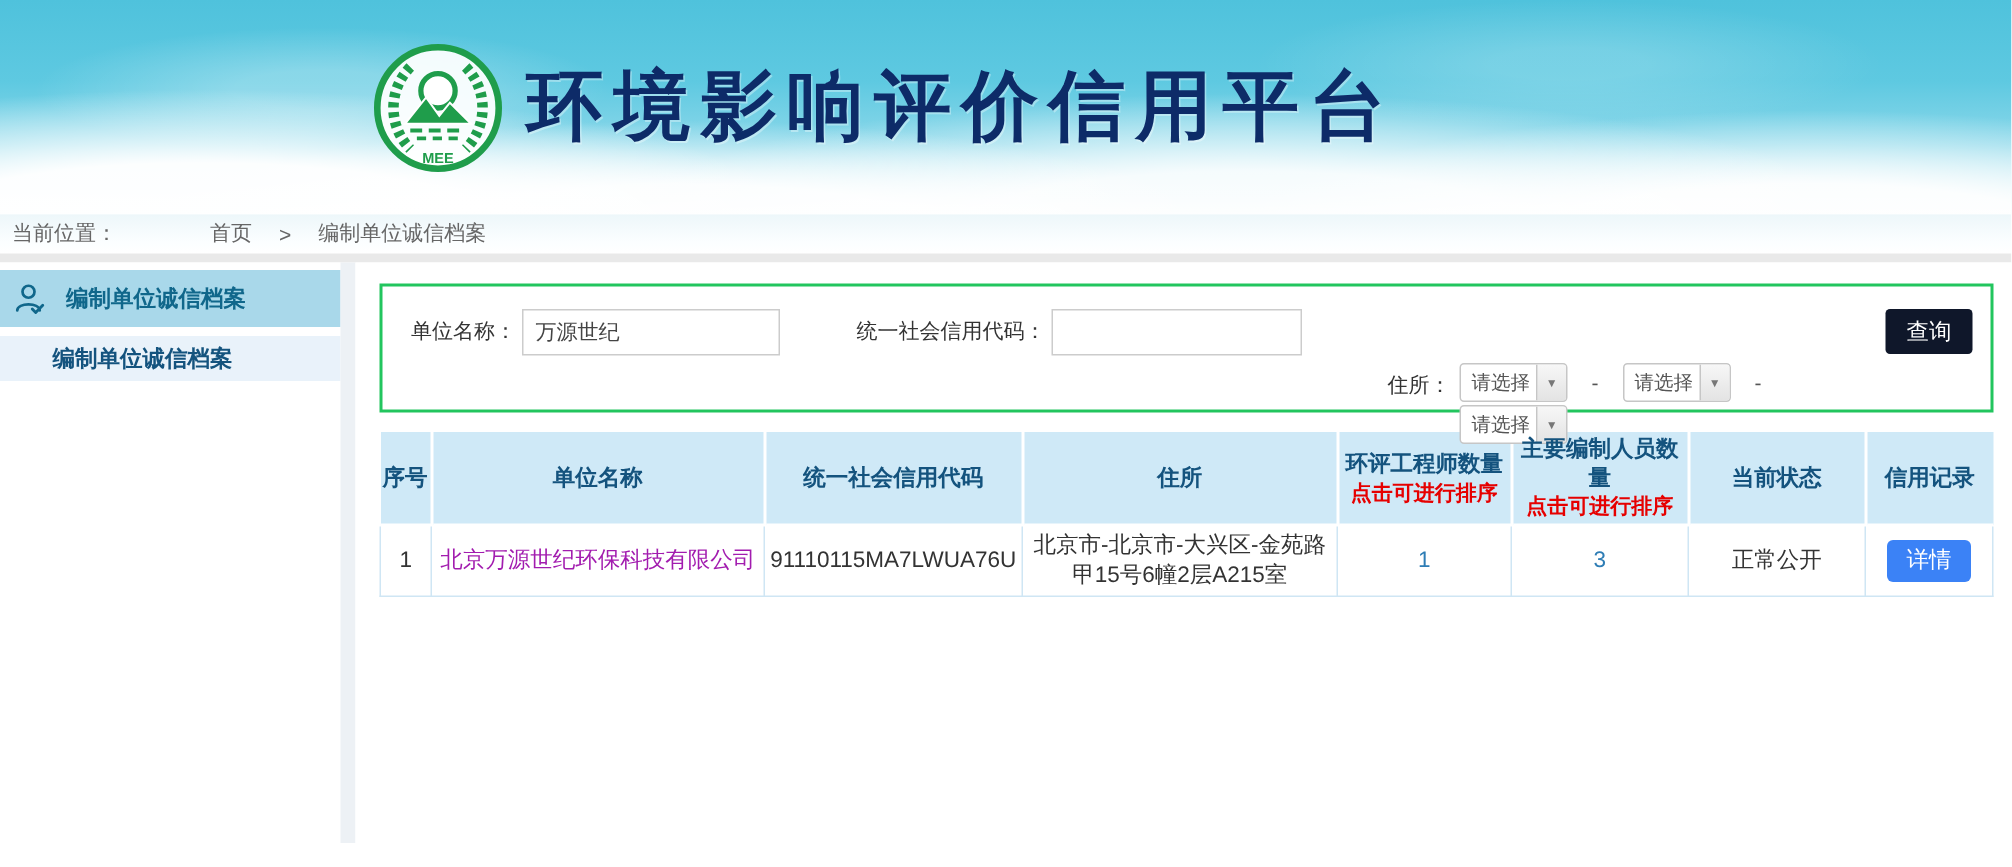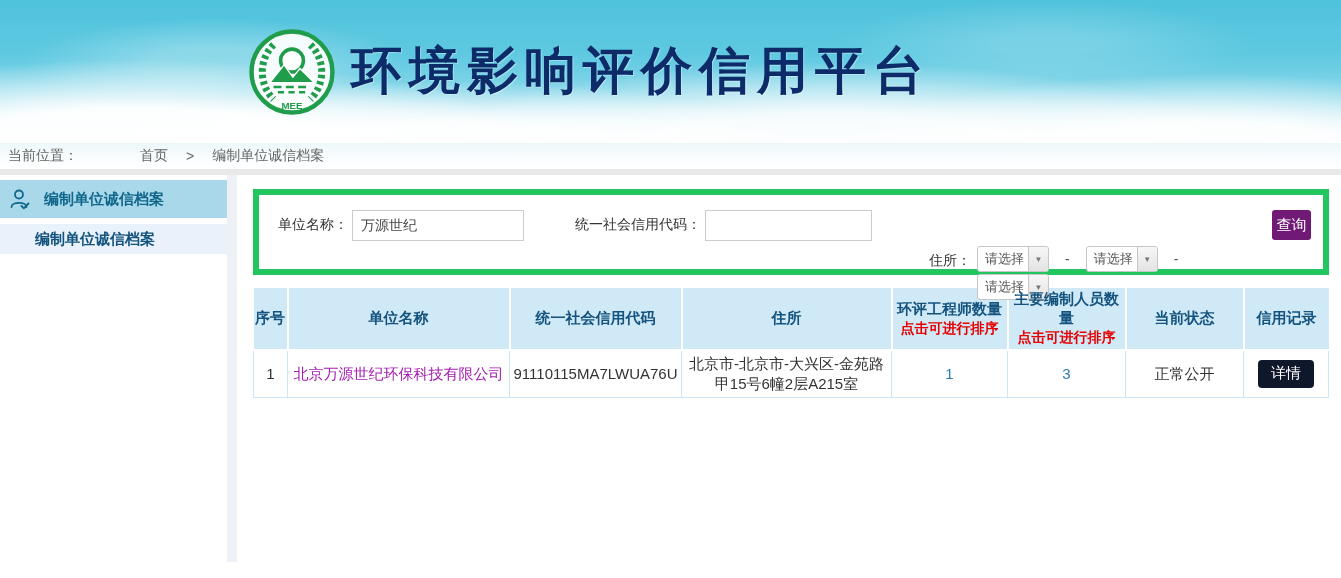--- a/index.html
+++ b/index.html
@@ -45,21 +45,21 @@
   .side-item1 .lbl { font-size:15px; font-weight:bold; color:#10678b; }
   .side-item2 {
     height:30px; margin-top:6px; background:#e9f2fa; display:flex; align-items:center;
     padding-left:35px; cursor:pointer;
   }
   .side-item2 .lbl { font-size:15px; font-weight:bold; color:#14537e; }
   .user-icon { width:24px; height:24px; }
 
   
   .search-box {
-    border:6px solid #22c55e; background:#fff; height:86px; padding:15px 12px 0 19px;
+    border:2px solid #22c55e; background:#fff; height:86px; padding:15px 12px 0 19px;
     display:flex; align-items:flex-start;
   }
   .f-label { font-size:14px; color:#333; line-height:28px; white-space:nowrap; }
   .f-input {
     height:31px; border:1px solid #ccc; font-size:14px; color:#444; padding:0 8px;
     outline:none; font-family:"Liberation Sans", sans-serif;
   }
   .inp-name { width:172px; margin-left:4px; }
   .inp-code { width:167px; margin-left:4px; }
   .sp1 { width:51px; } .sp2 { width:57px; }
@@ -71,21 +71,21 @@
     width:72px; height:26px; border:1px solid #c6c6c6; border-radius:3px; background:#fff;
     display:flex; align-items:center; overflow:hidden; cursor:pointer;
   }
   .fake-select .txt { flex:1; font-size:13px; color:#555; padding-left:7px; }
   .fake-select .arrow-btn {
     width:20px; height:100%; border-left:1px solid #c6c6c6;
     background:linear-gradient(180deg,#f7f7f7,#e3e3e3); display:flex; align-items:center; justify-content:center;
   }
   .fake-select .arrow-btn span { font-size:8px; color:#777; }
   .btn-query {
-    margin-left:auto; width:39px; height:30px; background:#701a75; color:#fff; border:none;
+    margin-left:auto; width:58px; height:30px; background:#0f172a; color:#fff; border:none;
     border-radius:3px; font-size:15px; cursor:pointer; font-family:"Liberation Sans", sans-serif;
   }
 
   
   .result-table { margin-top:13px; border-collapse:collapse; table-layout:fixed; width:100%; }
   .result-table col.c0{width:34px;} .result-table col.c1{width:222px;} .result-table col.c2{width:172px;}
   .result-table col.c3{width:210px;} .result-table col.c4{width:116px;} .result-table col.c5{width:118px;}
   .result-table col.c6{width:118px;} .result-table col.c7{width:85px;}
   .result-table thead th {
     background:#cfe9f7; color:#14537e; font-size:15px; font-weight:bold; height:45px;
@@ -95,21 +95,21 @@
   .result-table thead th:last-child { border-right:none; }
   .sort-hint { color:#e60000; font-size:14px; font-weight:bold; margin-top:1px; }
   .result-table tbody td {
     height:47px; background:#fff; font-size:15px; color:#333; text-align:center; vertical-align:middle;
     border:1px solid #cfe6f4; border-top:none; padding:2px 3px; line-height:1.35;
   }
   .link-blue { color:#a21caf; text-decoration:none; cursor:pointer; }
   .num-blue { color:#2e7db5; cursor:pointer; }
   .addr-cell { font-size:14px; }
   .btn-detail {
-    background:#0f172a; color:#fff; border:none; border-radius:4px; height:28px; padding:0 13px;
+    background:#3b82f6; color:#fff; border:none; border-radius:4px; height:28px; padding:0 13px;
     font-size:15px; cursor:pointer; font-family:"Liberation Sans", sans-serif;
   }
 </style>
 </head>
 <body>
 
 <div class="header">
   <svg class="logo" viewBox="0 0 100 100">
     <circle cx="50" cy="50" r="46" fill="#ffffff" fill-opacity="0.92" stroke="#1f9d4b" stroke-width="5"></circle>
     <path d="M29 19 C 12 36, 12 64, 29 81" stroke="#1f9d4b" stroke-width="8" fill="none" stroke-dasharray="4 3.5"></path>

